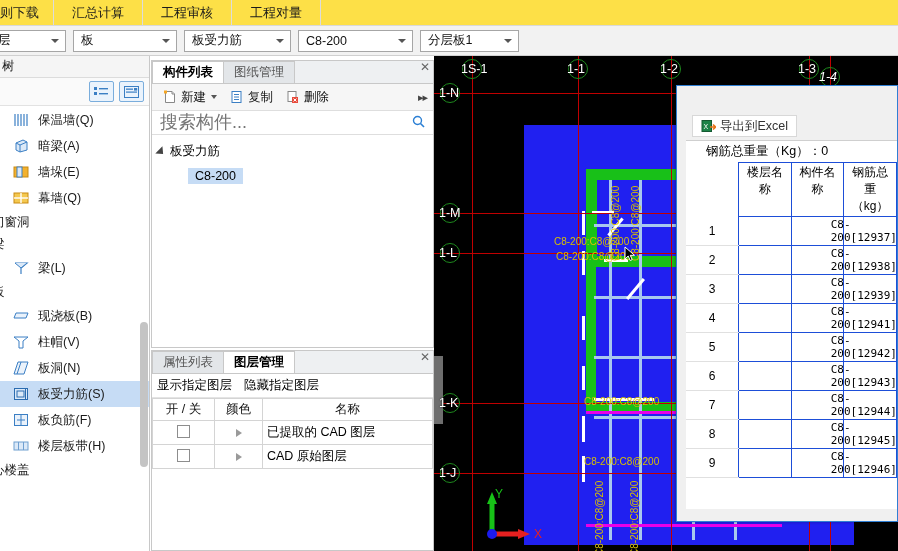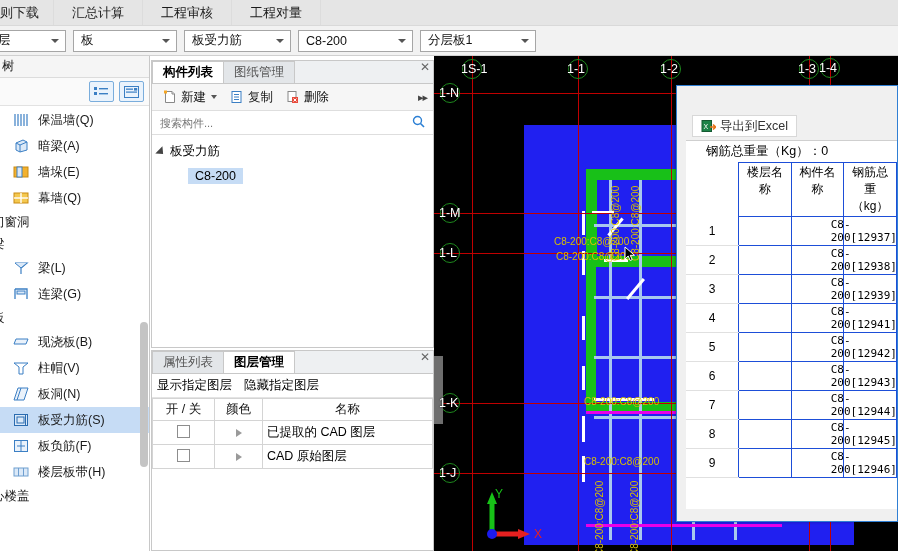--- a/index.html
+++ b/index.html
@@ -10,21 +10,21 @@
     font-family: "Liberation Sans", "DejaVu Sans", sans-serif;
     font-size: 12px;
     background: #ffffff;
     color: #000;
   }
   #app { position: relative; width: 898px; height: 551px; overflow: hidden; }
 
   
   .menubar {
     position: absolute; left: 0; top: 0; width: 898px; height: 26px;
-    background: #e5e5e5; border-bottom: 1px solid #d9d9d9;
+    background: #fde047; border-bottom: 1px solid #d9d9d9;
     display: flex; align-items: stretch;
   }
   .menuitem {
     display: flex; align-items: center; justify-content: center;
     padding: 0 18px; font-size: 13px; color: #1a1a1a;
     border-right: 1px solid #dcdcdc; white-space: nowrap;
   }
   .menuitem:first-child { padding-left: 0; padding-right: 14px; }
 
   
@@ -41,21 +41,21 @@
   }
   .combo .caret {
     position: absolute; right: 6px; top: 50%; margin-top: -2px;
     width: 0; height: 0; border-left: 4px solid transparent;
     border-right: 4px solid transparent; border-top: 4px solid #555;
   }
   .c-w1 { width: 76px; margin-left: -10px; }
   .c-w2 { width: 104px; }
   .c-w3 { width: 107px; }
   .c-w4 { width: 115px; }
-  .c-w5 { width: 116px; }
+  .c-w5 { width: 99px; }
 
   
   .sidebar {
     position: absolute; left: 0; top: 56px; width: 150px; height: 495px;
     background: #fff; border-right: 1px solid #c8c8c8; overflow: hidden;
   }
   .sb-title {
     height: 22px; background: #f5f5f5; border-bottom: 1px solid #dcdcdc;
     display: flex; align-items: center; padding-left: 2px;
     font-size: 12.5px; color: #222;
@@ -108,21 +108,21 @@
   }
   .tb-btn { display: flex; align-items: center; padding: 0 6px; font-size: 12.5px; color: #111; }
   .tb-ico { width: 16px; height: 16px; margin-right: 3px; display: inline-flex; align-items: center; justify-content: center; }
   .tb-caret { width:0;height:0;border-left:3.5px solid transparent;border-right:3.5px solid transparent;border-top:4px solid #555; margin-left:5px; }
   .tb-more { position: absolute; right: 6px; font-size: 11px; color: #444; letter-spacing: -1px; }
   .searchrow {
     height: 24px; border-bottom: 1px solid #dedede; display: flex; align-items: center;
     padding: 0 6px; position: relative;
   }
   .searchrow input {
-    border: none; outline: none; width: 90%; font-size: 11px; color: #7a7a7a;
+    border: none; outline: none; width: 90%; font-size: 18px; color: #7a7a7a;
     font-family: "Liberation Sans", sans-serif; background: transparent;
   }
   .tree { padding: 6px 0 0 6px; }
   .tree-root { display: flex; align-items: center; font-size: 12.5px; padding: 2px 0; }
   .tri { width: 0; height: 0; border-top: 5px solid transparent; border-bottom: 5px solid transparent;
          border-left: 6px solid #444; margin-right: 6px; transform: rotate(45deg); }
   .tree-child { margin-left: 30px; margin-top: 6px; display: inline-block;
     background: #c6dcf5; padding: 1px 7px; font-size: 12.5px; }
 
   
@@ -328,29 +328,20 @@
       <div class="sb-item">
         <span class="sb-ico">
           <svg width="16" height="14" viewBox="0 0 16 14">
             <path d="M2 2 L14 2 L8 7 L8 13" fill="none" stroke="#3b7fc4" stroke-width="1.2"></path>
             <path d="M2 2 L8 7 L14 2" fill="#dbe9f8" stroke="#3b7fc4"></path>
           </svg>
         </span>
         <span>梁(L)</span>
       </div>
 
-      <div class="sb-item">
-        <span class="sb-ico">
-          <svg width="16" height="14" viewBox="0 0 16 14">
-            <path d="M2 2 L14 2 L14 12 M2 2 L2 12" fill="none" stroke="#3b7fc4" stroke-width="1.3"></path>
-            <rect x="4" y="4" width="8" height="3" fill="#dbe9f8" stroke="#3b7fc4"></rect>
-          </svg>
-        </span>
-        <span>连梁(G)</span>
-      </div>
 
 
       <div class="sb-group">
         <span>板</span>
       </div>
 
       <div class="sb-item">
         <span class="sb-ico">
           <svg width="18" height="12" viewBox="0 0 18 12">
             <path d="M4 3 L16 3 L14 8 L2 8 Z" fill="#eaf2fb" stroke="#3b7fc4"></path>
@@ -578,21 +569,21 @@
       <span class="lbl">1-1</span>
     </div>
     <div class="bubble" style="left:226px;top:2px;">
       <span class="hex"></span>
       <span class="lbl">1-2</span>
     </div>
     <div class="bubble" style="left:364px;top:2px;">
       <span class="hex"></span>
       <span class="lbl">1-3</span>
     </div>
-    <div class="bubble" style="left:385px;top:1px;">
+    <div class="bubble" style="left:385px;top:10px;font-style:italic;">
       <span class="hex"></span>
       <span class="lbl">1-4</span>
     </div>
 
     <div class="bubble" style="left:5px;top:26px;">
       <span class="hex"></span>
       <span class="lbl">1-N</span>
     </div>
     <div class="bubble" style="left:5px;top:146px;">
       <span class="hex"></span>

